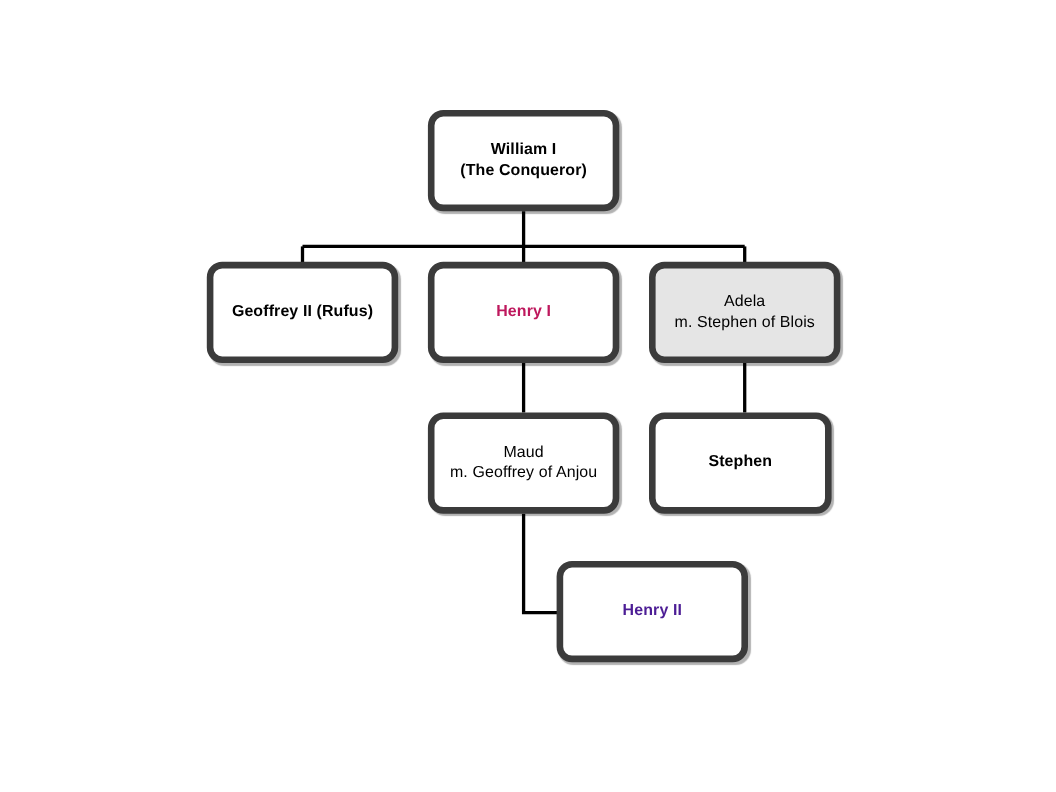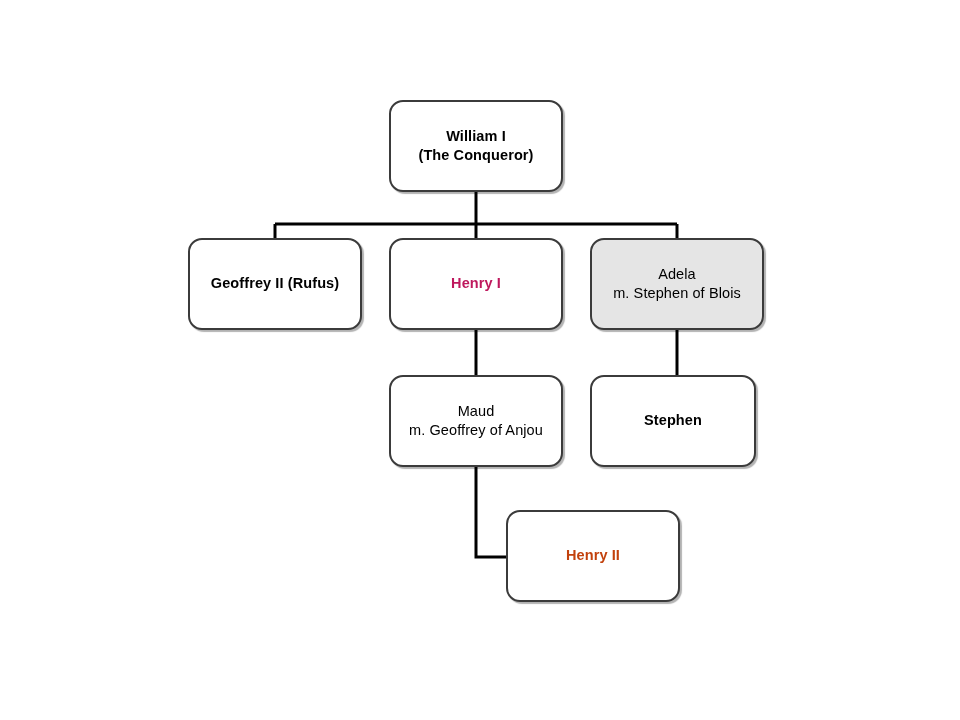--- a/index.html
+++ b/index.html
@@ -24,21 +24,21 @@
     position: absolute;
     left: 0;
     top: 0;
     width: 960px;
     height: 720px;
   }
   .node {
     position: absolute;
     box-sizing: border-box;
     background: #ffffff;
-    border: 2px solid #d946ef;
+    border: 6px solid #d946ef;
     border-radius: 14px;
     box-shadow: 2px 2px 1px rgba(0,0,0,0.30);
     display: flex;
     align-items: center;
     justify-content: center;
     text-align: center;
     z-index: 2;
   }
   .node-label {
     display: block;
@@ -90,17 +90,17 @@
 m. Stephen of Blois</span>
       </div>
       <div class="node regular" style="left: 389px; top: 375px; width: 174px; height: 92px; border-color: rgb(59, 59, 59); background: rgb(255, 255, 255);">
         <span class="node-label" style="color: rgb(0, 0, 0); text-align: center;">Maud
 m. Geoffrey of Anjou</span>
       </div>
       <div class="node bold" style="left: 590px; top: 375px; width: 166px; height: 92px; border-color: rgb(59, 59, 59); background: rgb(255, 255, 255);">
         <span class="node-label" style="color: rgb(0, 0, 0);">Stephen</span>
       </div>
       <div class="node bold" style="left: 506px; top: 510px; width: 174px; height: 92px; border-color: rgb(59, 59, 59); background: rgb(255, 255, 255);">
-        <span class="node-label" style="color: #c2410c;">Henry II</span>
+        <span class="node-label" style="color: #4c1d95;">Henry II</span>
       </div>
     </div>
 
 </div>
 
 </body></html>

